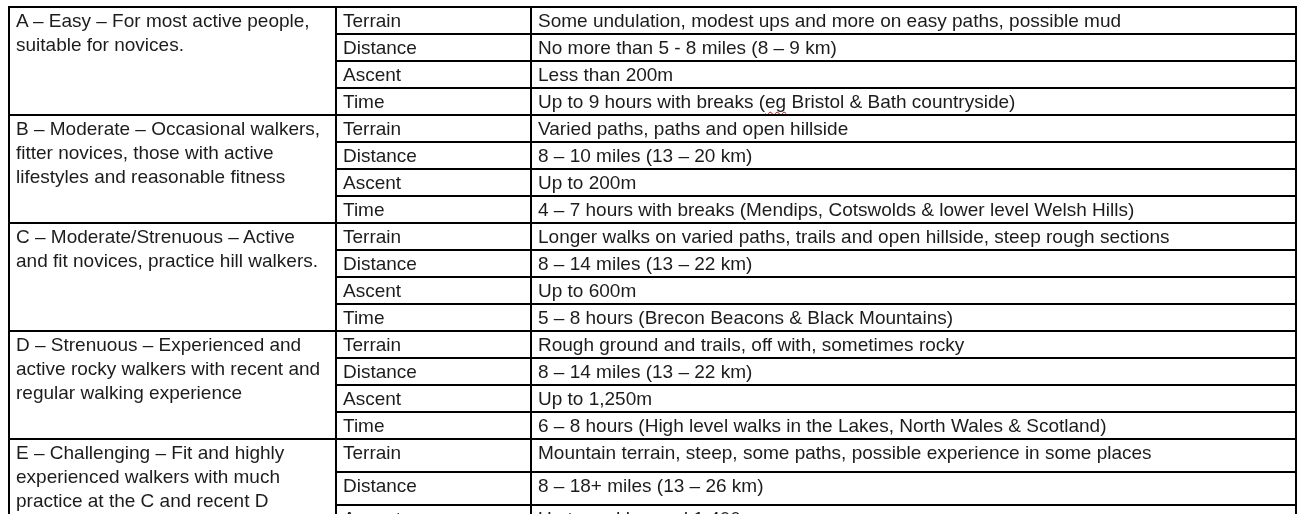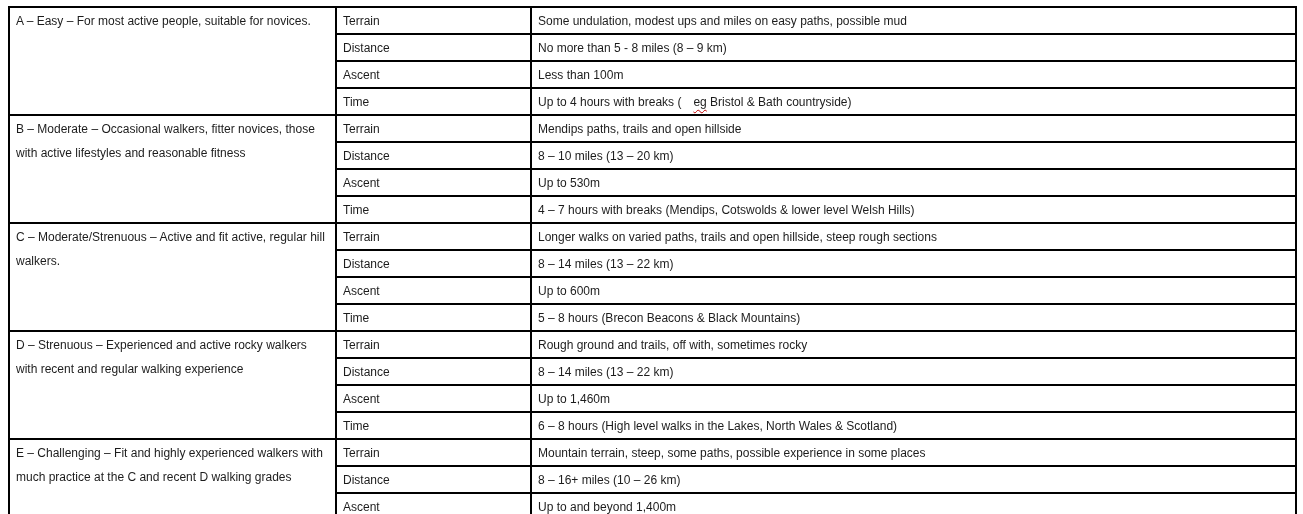--- a/index.html
+++ b/index.html
@@ -16,87 +16,86 @@
     left: 8px;
     top: 6px;
     width: 1287px;
     border-collapse: collapse;
     table-layout: fixed;
   }
   .grades-table td {
     border: 2px solid #000000;
     padding: 1px 6px 0 6px;
     vertical-align: top;
-    font-size: 12px;
+    font-size: 19px;
     line-height: 24px;
     color: #1c1c1c;
     overflow: hidden;
     white-space: normal;
   }
   .grades-table tr { height: 25px; }
   .desc-cell  { }
   .label-cell { }
   .value-cell { }
   .misspelled {
     text-decoration: underline wavy #c00000;
     text-decoration-thickness: 1px;
     text-underline-offset: 3px;
     text-decoration-skip-ink: none;
-    margin-left: 12px;
   }
 </style>
 </head>
 <body>
 
 <table class="grades-table">
   <colgroup>
     <col style="width:327px">
     <col style="width:195px">
     <col style="width:765px">
   </colgroup>
   <tbody>
 
     <tr>
       <td class="desc-cell" rowspan="4">A – Easy – For most active people, suitable for novices.</td>
       <td class="label-cell">Terrain</td>
-      <td class="value-cell">Some undulation, modest ups and miles on easy paths, possible mud</td>
+      <td class="value-cell">Some undulation, modest ups and more on easy paths, possible mud</td>
     </tr>
     <tr>
       <td class="label-cell">Distance</td>
       <td class="value-cell">No more than 5 - 8 miles (8 – 9 km)</td>
     </tr>
     <tr>
       <td class="label-cell">Ascent</td>
-      <td class="value-cell">Less than 100m</td>
+      <td class="value-cell">Less than 200m</td>
     </tr>
     <tr>
       <td class="label-cell">Time</td>
-      <td class="value-cell"><span>Up to 4 hours with breaks (</span><span class="misspelled">eg</span><span> Bristol &amp; Bath countryside)</span></td>
+      <td class="value-cell"><span>Up to 9 hours with breaks (</span><span class="misspelled">eg</span><span> Bristol &amp; Bath countryside)</span></td>
     </tr>
 
     <tr>
       <td class="desc-cell" rowspan="4">B – Moderate – Occasional walkers, fitter novices, those with active lifestyles and reasonable fitness</td>
       <td class="label-cell">Terrain</td>
-      <td class="value-cell">Mendips paths, trails and open hillside</td>
+      <td class="value-cell">Varied paths, paths and open hillside</td>
     </tr>
     <tr>
       <td class="label-cell">Distance</td>
       <td class="value-cell">8 – 10 miles (13 – 20 km)</td>
     </tr>
     <tr>
       <td class="label-cell">Ascent</td>
-      <td class="value-cell">Up to 530m</td>
+      <td class="value-cell">Up to 200m</td>
     </tr>
     <tr>
       <td class="label-cell">Time</td>
       <td class="value-cell"><span>4 – 7 hours with breaks (Mendips, Cotswolds &amp; lower level Welsh Hills)</span><span class="misspelled"></span><span></span></td>
     </tr>
 
     <tr>
-      <td class="desc-cell" rowspan="4">C – Moderate/Strenuous – Active and fit active, regular hill walkers.</td>
+      <td class="desc-cell" rowspan="4">C – Moderate/Strenuous – Active and fit novices, practice hill walkers.</td>
       <td class="label-cell">Terrain</td>
       <td class="value-cell">Longer walks on varied paths, trails and open hillside, steep rough sections</td>
     </tr>
     <tr>
       <td class="label-cell">Distance</td>
       <td class="value-cell">8 – 14 miles (13 – 22 km)</td>
     </tr>
     <tr>
       <td class="label-cell">Ascent</td>
       <td class="value-cell">Up to 600m</td>
@@ -110,35 +109,35 @@
       <td class="desc-cell" rowspan="4">D – Strenuous – Experienced and active rocky walkers with recent and regular walking experience</td>
       <td class="label-cell">Terrain</td>
       <td class="value-cell">Rough ground and trails, off with, sometimes rocky</td>
     </tr>
     <tr>
       <td class="label-cell">Distance</td>
       <td class="value-cell">8 – 14 miles (13 – 22 km)</td>
     </tr>
     <tr>
       <td class="label-cell">Ascent</td>
-      <td class="value-cell">Up to 1,460m</td>
+      <td class="value-cell">Up to 1,250m</td>
     </tr>
     <tr>
       <td class="label-cell">Time</td>
       <td class="value-cell"><span>6 – 8 hours (High level walks in the Lakes, North Wales &amp; Scotland)</span><span class="misspelled"></span><span></span></td>
     </tr>
 
     <tr>
       <td class="desc-cell" rowspan="4">E – Challenging – Fit and highly experienced walkers with much practice at the C and recent D walking grades</td>
       <td class="label-cell">Terrain</td>
       <td class="value-cell">Mountain terrain, steep, some paths, possible experience in some places</td>
     </tr>
     <tr>
       <td class="label-cell">Distance</td>
-      <td class="value-cell">8 – 16+ miles (10 – 26 km)</td>
+      <td class="value-cell">8 – 18+ miles (13 – 26 km)</td>
     </tr>
     <tr>
       <td class="label-cell">Ascent</td>
       <td class="value-cell">Up to and beyond 1,400m</td>
     </tr>
 
   </tbody>
 </table>
 
 </body></html>

